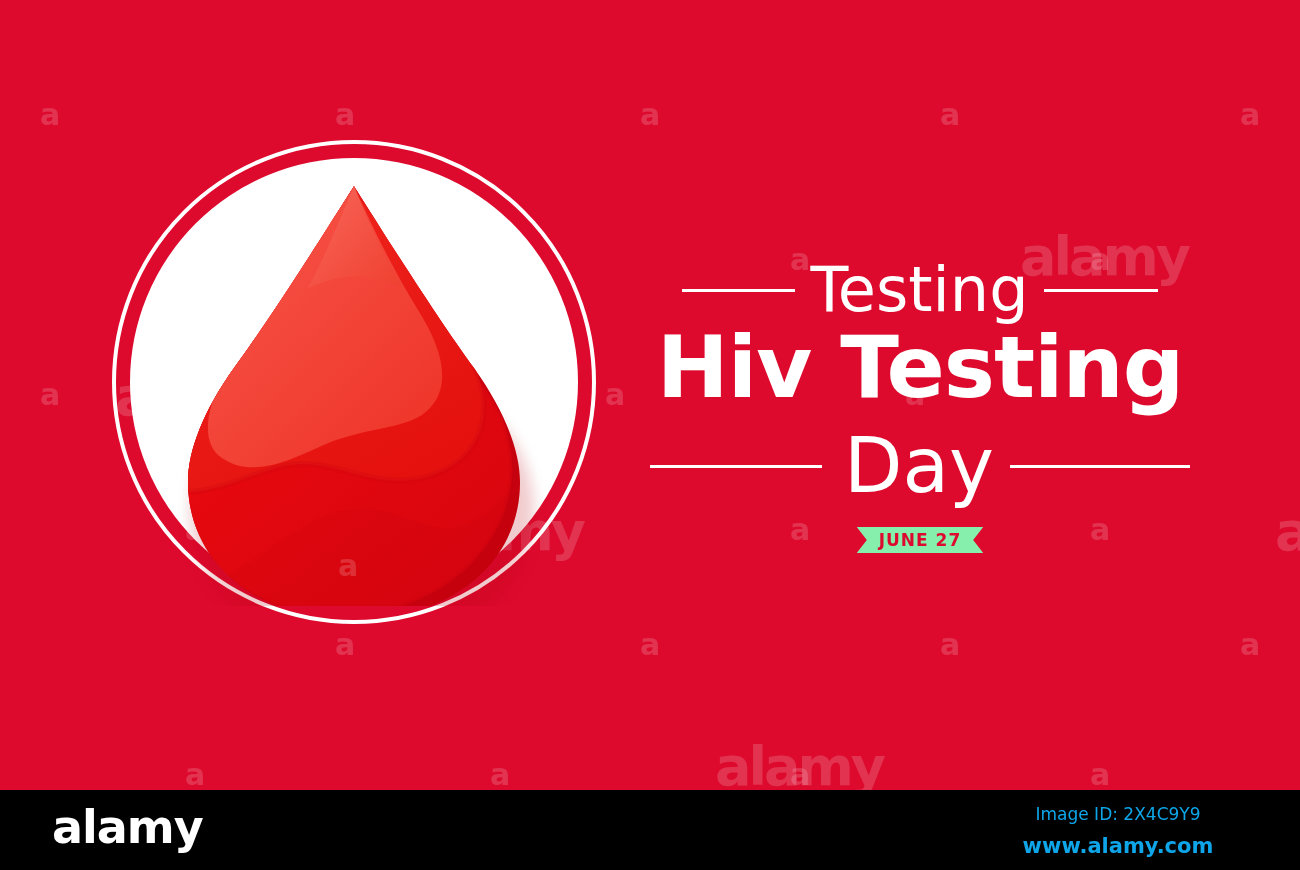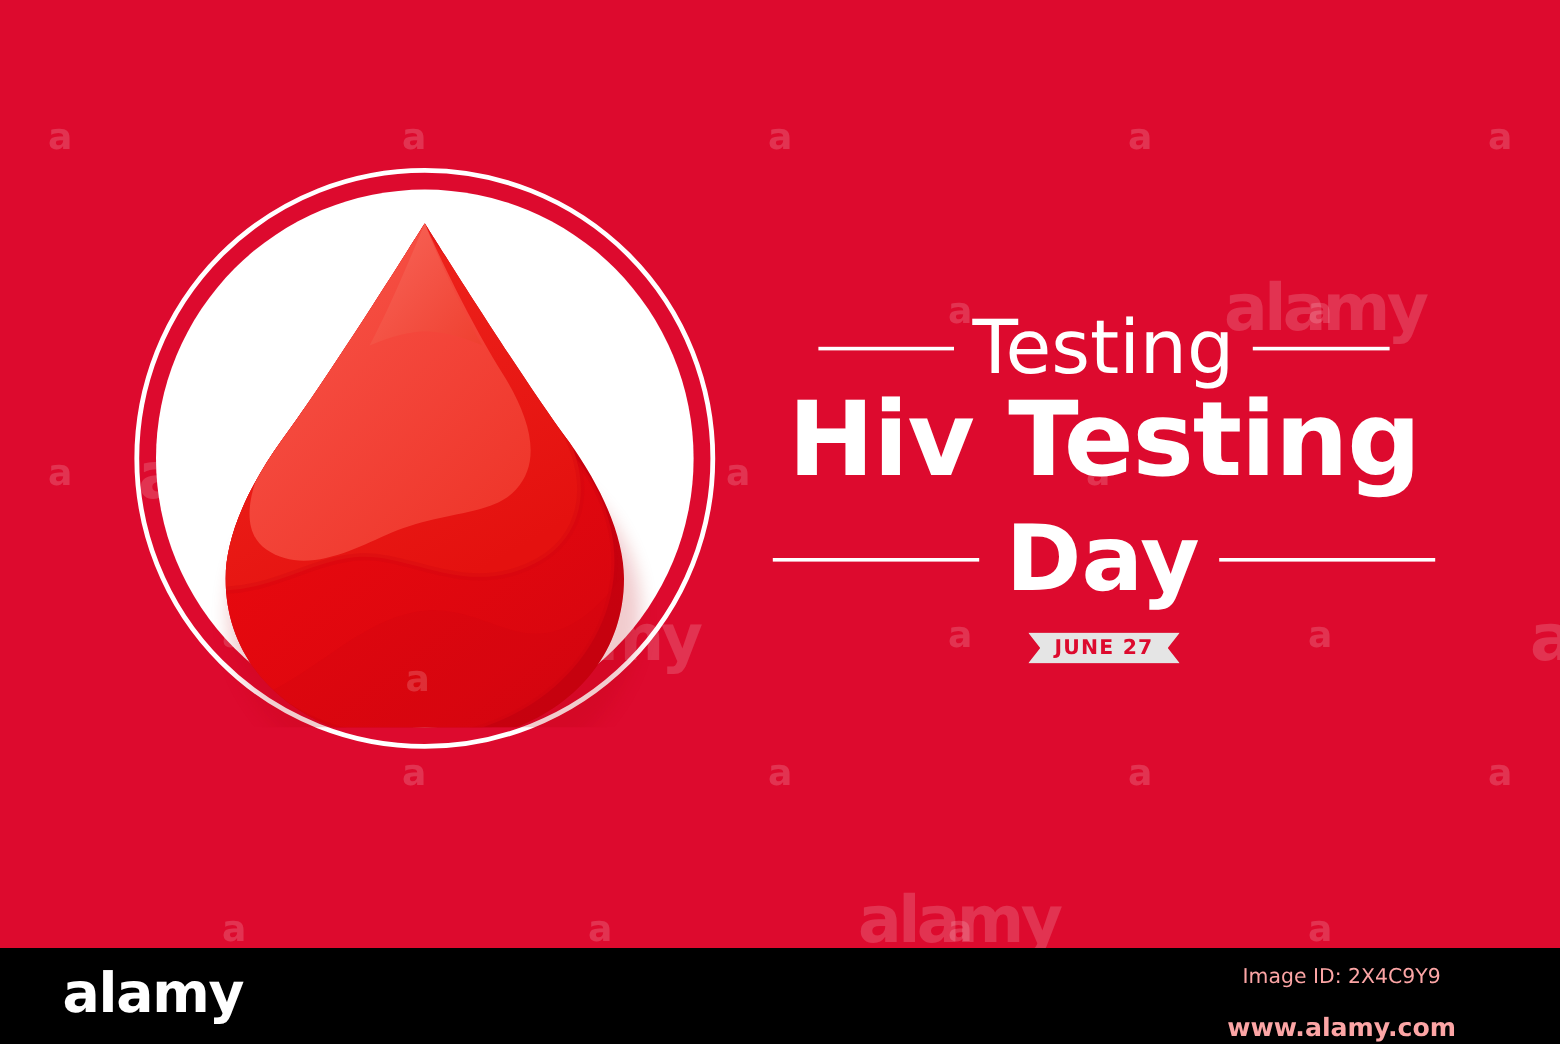--- a/index.html
+++ b/index.html
@@ -118,36 +118,36 @@
     text-align:right;
   }
 
   
   #row-day{ top:168px; height:86px; }
   #row-day .rule{ flex:0 0 auto; height:3px; background:#fff; }
   #rule-day-l{ width:172px; margin-right:22px; }
   #rule-day-r{ width:180px; margin-left:16px; }
   #txt-day{
     font-family:"DejaVu Sans", sans-serif;
-    font-weight:700;
+    font-weight:400;
     font-size:76px;
     line-height:84px;
     white-space:nowrap;
     text-align:center;
   }
 
   
   #row-ribbon{
     position:absolute;
     left:0; top:272px; width:560px;
     display:flex; justify-content:center;
   }
   #ribbon{
     position:relative;
-    background:#e5e5e5;
+    background:#86efac;
     color:#DD0A2E;
     font-family:"DejaVu Sans", sans-serif;
     font-weight:700;
     font-size:17px;
     letter-spacing:1px;
     line-height:26px;
     height:26px;
     padding:0 22px;
     -webkit-clip-path:polygon(0 0, 100% 0, 92% 50%, 100% 100%, 0 100%, 8% 50%);
     clip-path:polygon(0 0, 100% 0, 92% 50%, 100% 100%, 0 100%, 8% 50%);
@@ -170,34 +170,34 @@
     font-size:46px;
     line-height:54px;
     letter-spacing:-1px;
     color:#FFFFFF;
   }
   #footer-right{
     position:absolute;
     right:22px; top:12px;
     width:320px;
     text-align:center;
-    color:#fca5a5;
+    color:#0ea5e9;
   }
   #image-id{
     font-family:"DejaVu Sans", sans-serif;
     font-weight:400;
     font-size:17px;
     line-height:24px;
   }
   #alamy-url{
     font-family:"DejaVu Sans", sans-serif;
     font-weight:700;
     font-size:21px;
     line-height:28px;
-    margin-top:16px;
+    margin-top:6px;
   }
 </style>
 </head>
 <body>
 
 <div id="poster">
 
   <div id="wm-small">
       <span class="wm-a" style="left: 40px; top: 100px; color: rgba(255, 255, 255, 0.17);">a</span>
       <span class="wm-a" style="left: 185px; top: 760px; color: rgba(255, 255, 255, 0.17);">a</span>

